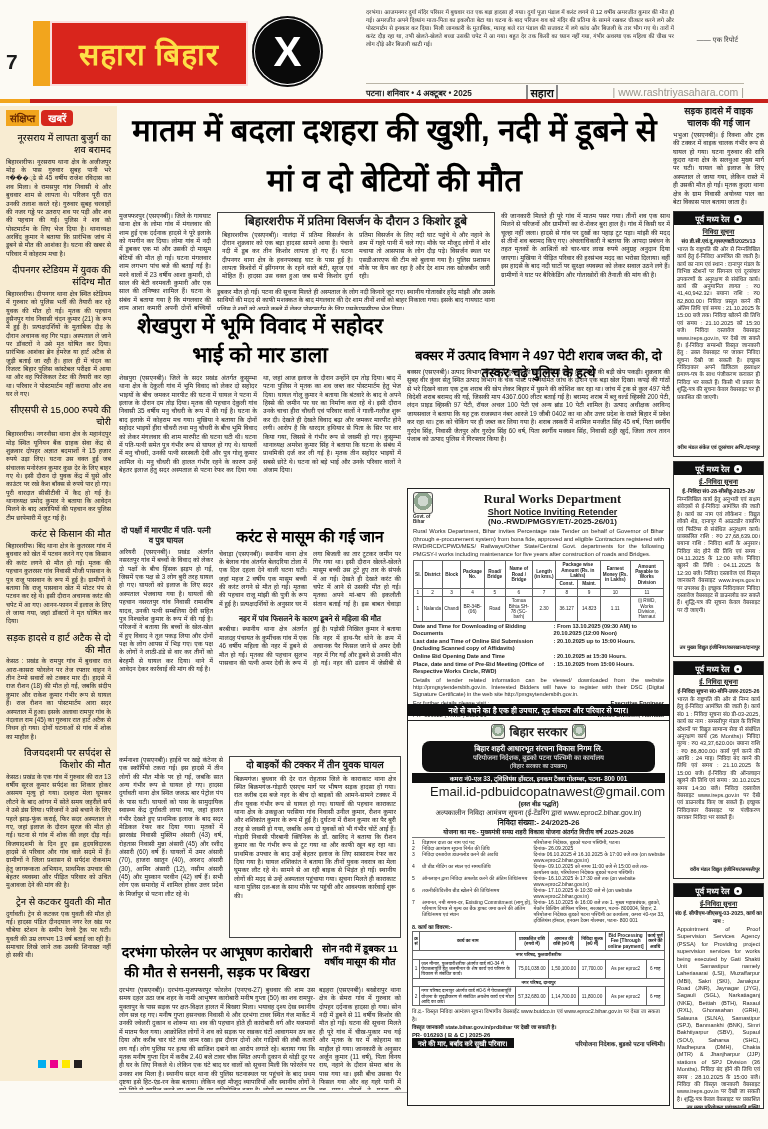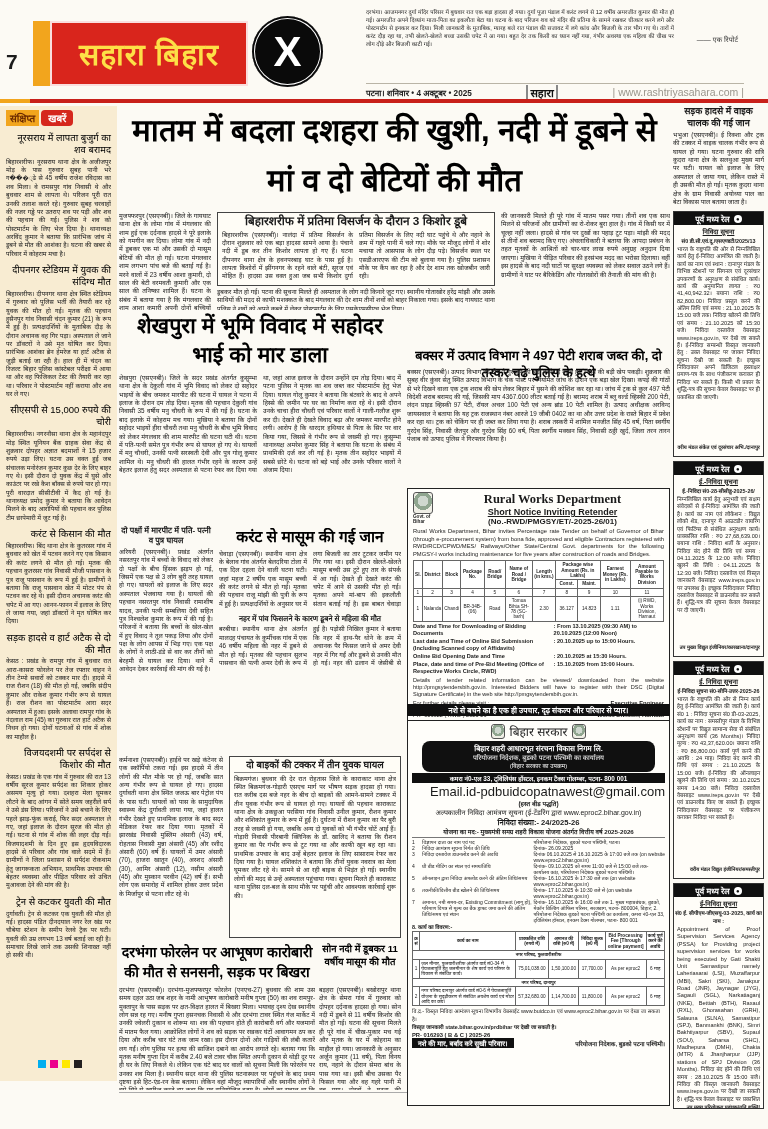--- a/index.html
+++ b/index.html
@@ -235,21 +235,21 @@
           <div>Works Division, Harnaut</div>
         </div>
       </div>
     </section>
 
     <div class="abs strip" style="top:598px;left:288px;width:263px;height:12px;font-size:7.6px;">नशे से बचने का है एक ही उपचार, दृढ़ संकल्प और परिवार से प्यार।</div>
 
     <section class="abs" style="top:614px;left:288px;width:263px;height:386px;border:1px solid #222;background:#fffefa;padding:2px 4px;overflow:hidden;">
       <div style="display:flex;align-items:center;justify-content:center;gap:5px;">
         <div class="emblem" style="width:14px;height:15px;"></div>
-        <div style="font-size:12px;font-weight:400;">बिहार सरकार</div>
+        <div style="font-size:12px;font-weight:700;">बिहार सरकार</div>
         <div class="emblem" style="width:14px;height:15px;"></div>
       </div>
       <div style="background:#101010;color:#fff;border-radius:8px;padding:2px 4px;margin:1px 10px;text-align:center;">
         <div style="font-size:7.4px;font-weight:bold;">बिहार शहरी आधारभूत संरचना विकास निगम लि.</div>
         <div style="font-size:6.8px;">परियोजना निदेशक, बुडको पटना पश्चिमी का कार्यालय</div>
         <div style="font-size:6px;">(बिहार सरकार का उपक्रम)</div>
       </div>
       <div class="strip" style="height:10px;font-size:6.4px;margin:1px 0;">कमरा नं0-एल 33, ट्विलियंस हॉस्टल, इनकम टैक्स गोलम्बर, पटना- 800 001</div>
       <div style="font-size:13px;text-align:right;">Email.id-pdbuidcopatnawest@gmail.com</div>
       <div style="font-size:6.4px;font-weight:bold;text-align:center;">(हस्त बीड पद्धति)</div>

